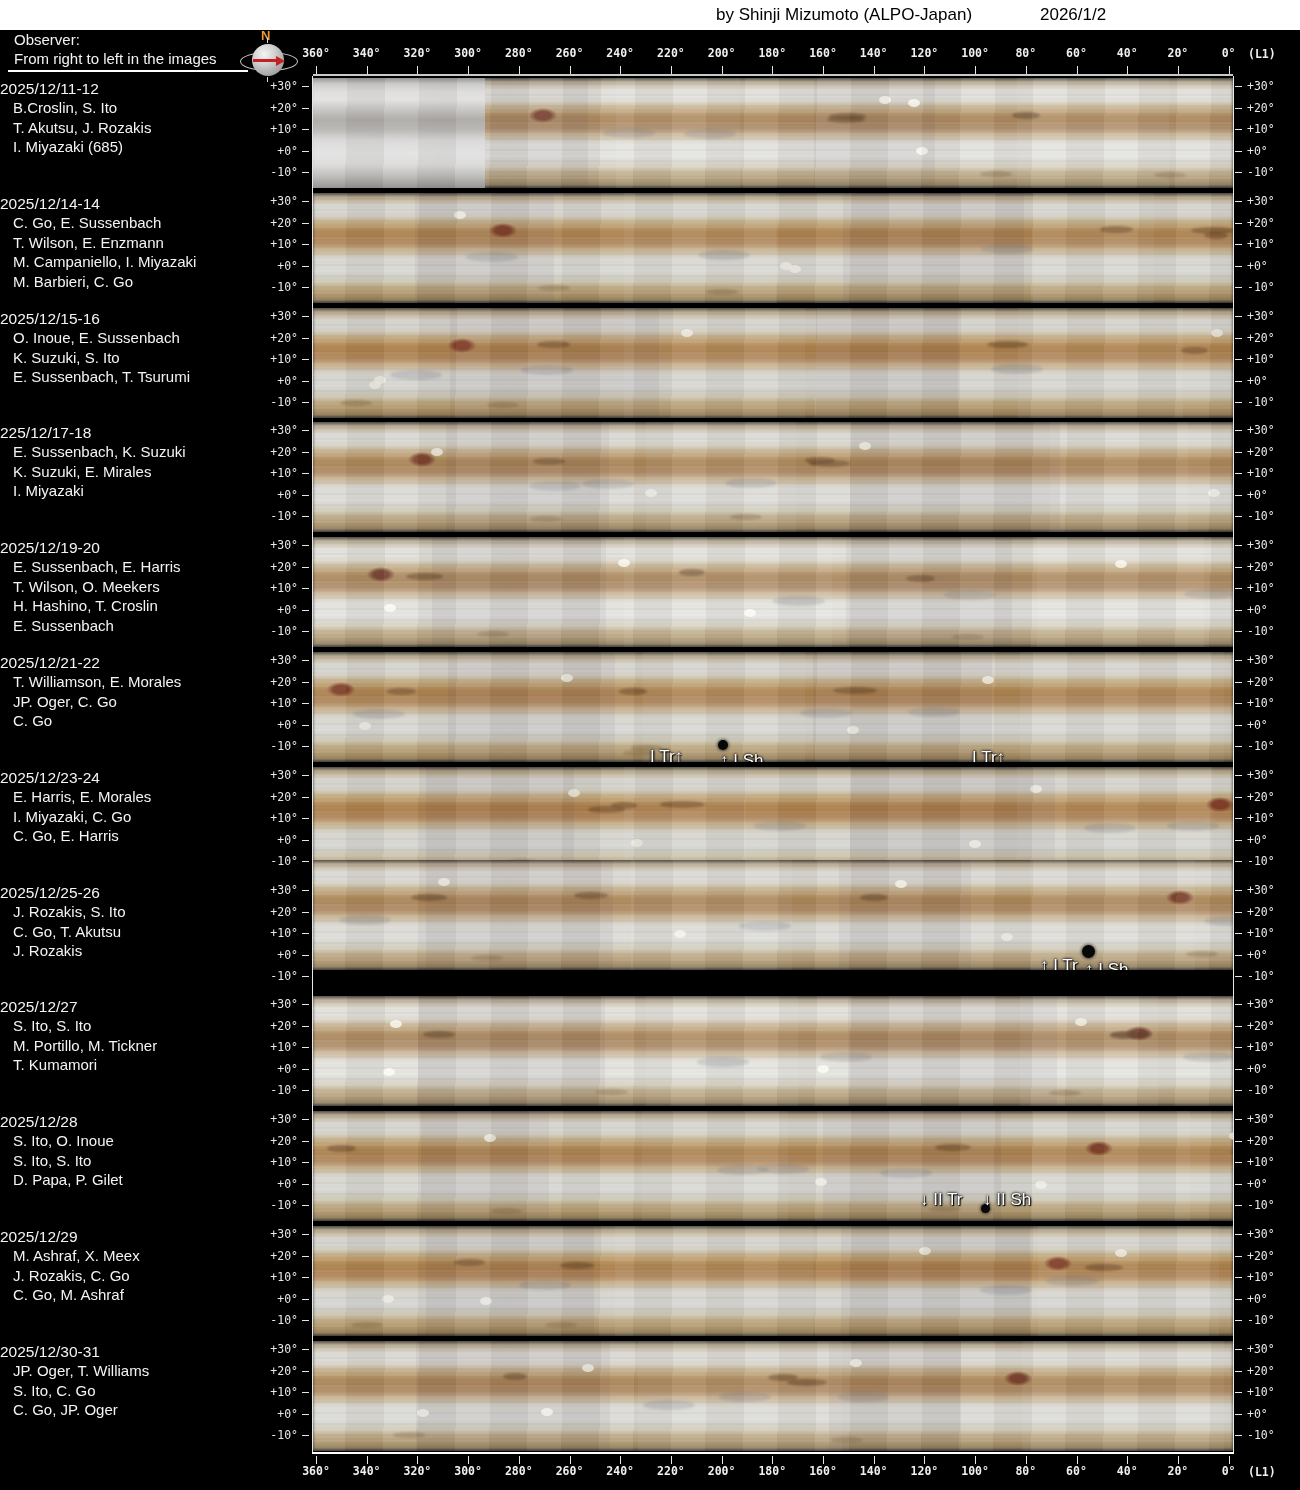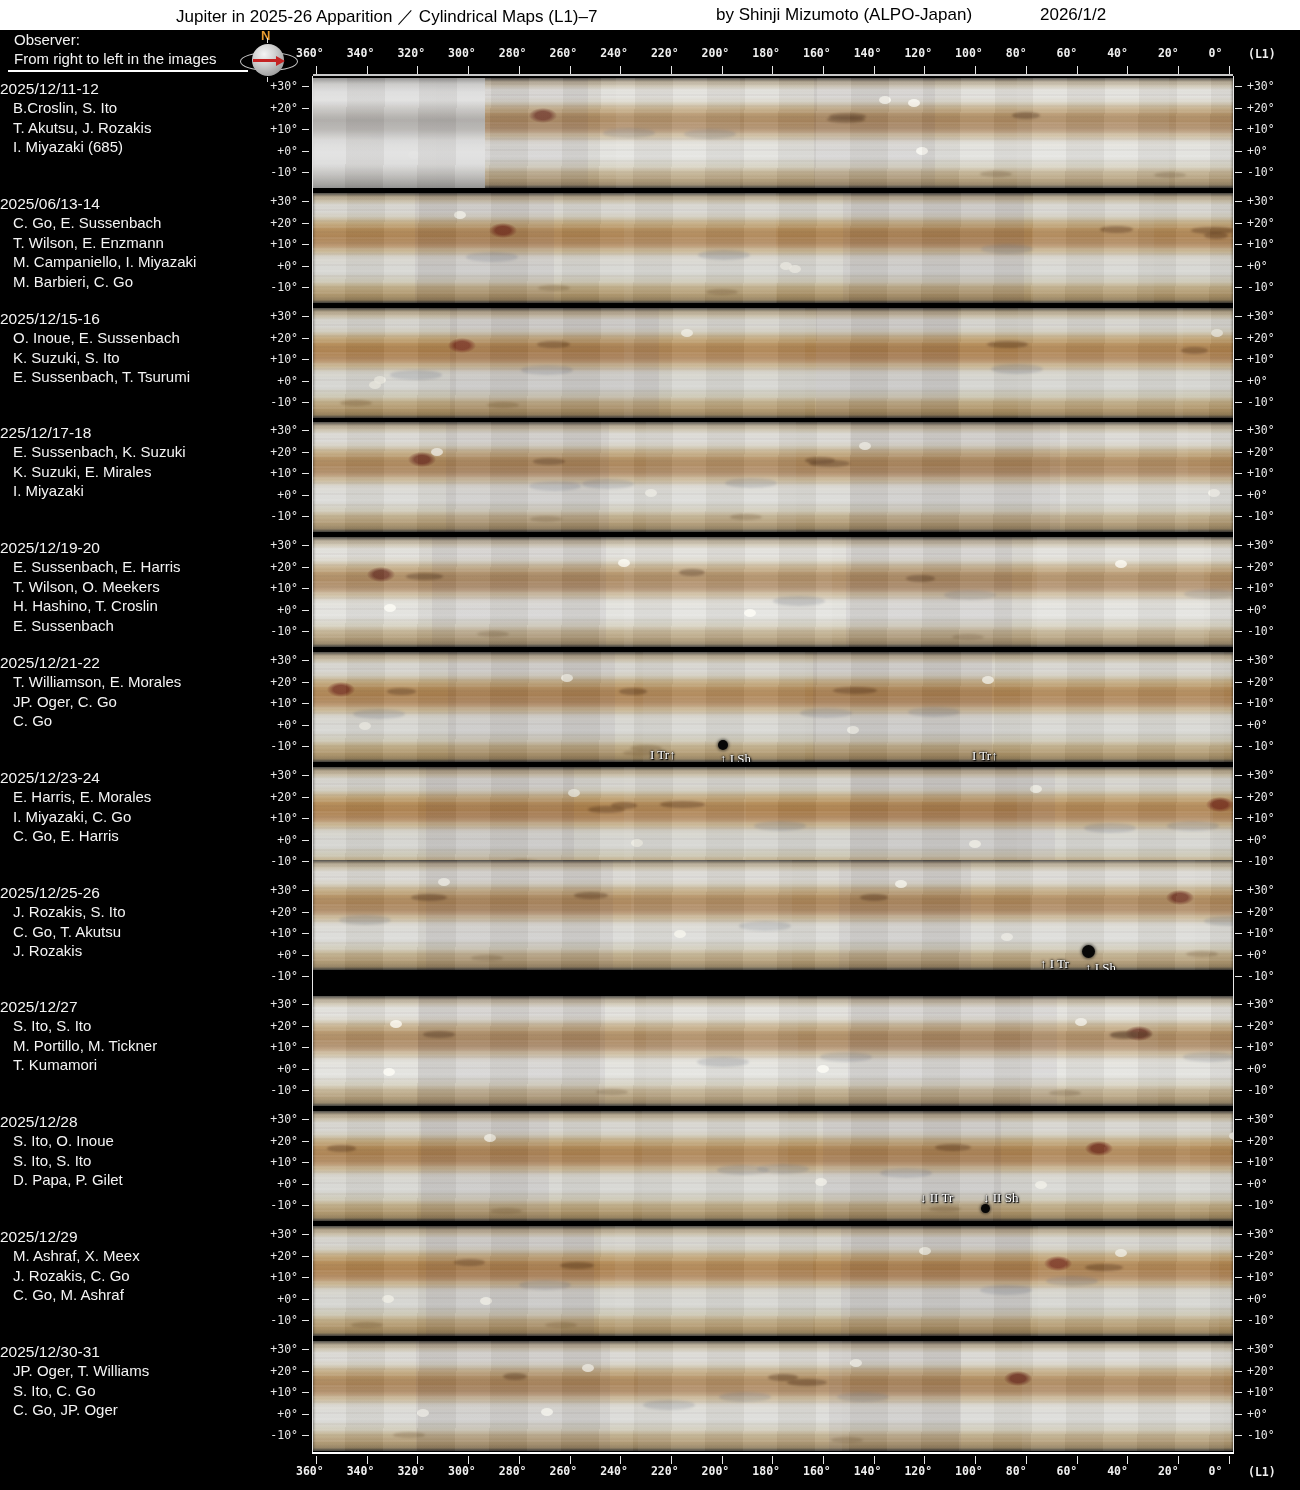--- a/index.html
+++ b/index.html
@@ -18,21 +18,21 @@
   .globe-ring{position:absolute;left:240px;top:52px;width:56px;height:17px;border:1px solid #c8c8c8;border-radius:50%;}
   .globe-sphere{position:absolute;left:252px;top:44px;width:32px;height:32px;border-radius:50%;
     background:radial-gradient(circle at 38% 32%, #f4f4f4 0%, #d2d2d2 35%, #a8a8a8 70%, #7c7c7c 100%);}
   .globe-pole{position:absolute;left:267px;width:1px;height:5px;background:#ddd;}
   #pole-n{top:38px;} #pole-s{top:77px;}
   .north-label{position:absolute;left:261px;top:28px;font-size:13px;font-weight:bold;color:#e89b30;}
   .globe-arrow-shaft{position:absolute;left:253px;top:59px;width:24px;height:3px;background:#c42222;}
   .globe-arrow-head{position:absolute;left:276px;top:56px;width:0;height:0;
     border-left:9px solid #c42222;border-top:5px solid transparent;border-bottom:5px solid transparent;}
   
-  .lon-label{position:absolute;width:40px;font-family:"DejaVu Sans Mono",monospace;
+  .lon-label{position:absolute;width:40px;text-align:center;font-family:"DejaVu Sans Mono",monospace;
     font-size:11.5px;font-weight:bold;color:#f0f0f0;white-space:nowrap;}
   .lon-tick{position:absolute;width:1px;height:8px;background:#e6e6e6;}
   .sys-label{position:absolute;font-family:"DejaVu Sans Mono",monospace;font-size:11.5px;font-weight:bold;color:#f0f0f0;white-space:nowrap;}
   .lat-label{position:absolute;width:46px;font-family:"DejaVu Sans Mono",monospace;font-size:11.5px;
     color:#e9e9e9;height:14px;line-height:14px;white-space:nowrap;}
   .lat-label.left{text-align:right;}
   .lat-tick{position:absolute;width:7px;height:1px;background:#e6e6e6;}
   .top-ruler{position:absolute;left:313px;top:74px;width:920px;height:2px;background:#c9c9c9;}
   .frame-v{position:absolute;top:76px;width:1px;height:1378px;background:#e8e8e8;}
   #frame-left{left:312px;} #frame-right{left:1233px;}
@@ -52,29 +52,28 @@
     background:repeating-linear-gradient(180deg, rgba(255,255,255,.07) 0 2px, rgba(0,0,0,0) 2px 5px,
       rgba(92,70,48,.06) 5px 7px, rgba(0,0,0,0) 7px 11px);}
   .map::after{content:"";position:absolute;left:0;top:0;right:0;bottom:0;
     background:repeating-linear-gradient(91deg, rgba(255,255,255,.05) 0 34px, rgba(58,48,40,.05) 34px 72px);}
   .feat{position:absolute;border-radius:50%;}
   .seam{position:absolute;top:0;height:110px;}
   .gray-overlay{position:absolute;left:0;top:0;height:110px;opacity:.92;
     background:linear-gradient(to bottom,#8d8d8d 0px,#c0c0c0 6px,#d2d2d2 14px,#d6d6d6 22px,
       #bcbcbc 32px,#a4a4a4 42px,#b0b0b0 52px,#cecece 62px,#d6d6d6 74px,#d2d2d2 86px,
       #bcbcbc 95px,#a0a0a0 104px,#8d8d8d 110px);}
-  .map-anno{position:absolute;font-family:Liberation Serif, serif;font-size:13px;color:#ffffff;
+  .map-anno{position:absolute;font-family:Liberation Sans, sans-serif;font-size:17px;color:#ffffff;
     white-space:nowrap;text-shadow:0 0 2px #000,0 0 3px #000,1px 1px 1px #000;z-index:5;}
   .shadow-dot{position:absolute;border-radius:50%;background:#070707;box-shadow:0 0 3px 1px rgba(0,0,0,.55);z-index:4;}
 </style>
 </head>
 <body>
 
 <div class="titlebar">
-  <span id="t-main">Jupiter in 2025-26 Apparition ／ Cylindrical Maps (L1)–7</span>
   <span id="t-by">by Shinji Mizumoto (ALPO-Japan)</span>
   <span id="t-date">2026/1/2</span>
 </div>
 
 <div class="obs-head" id="obs-label">Observer:</div>
 <div class="obs-head" id="obs-note">From right to left in the images</div>
 <div id="obs-underline"></div>
 
 <div>
   <div class="north-label">N</div>
@@ -210,21 +209,21 @@
       <div class="feat" style="left: 603px; top: 69px; width: 12px; height: 8px; background: rgba(243, 241, 233, 0.75); filter: blur(0.5px);"></div>
       <div class="feat" style="left: 95px; top: 73px; width: 12px; height: 8px; background: rgba(243, 241, 233, 0.75); filter: blur(0.5px);"></div>
       <div class="feat" style="left: 371px; top: 51px; width: 52px; height: 10px; background: rgba(104, 114, 130, 0.22); filter: blur(1px);"></div>
       <div class="feat" style="left: 290px; top: 50px; width: 52px; height: 10px; background: rgba(104, 114, 130, 0.22); filter: blur(1px);"></div>
       <div class="feat" style="left: 56px; top: 53px; width: 52px; height: 10px; background: rgba(104, 114, 130, 0.22); filter: blur(1px);"></div>
       <div class="feat" style="left: 841px; top: 94px; width: 32px; height: 6px; background: rgba(120, 95, 60, 0.35); filter: blur(1px);"></div>
       <div class="feat" style="left: 667px; top: 93px; width: 32px; height: 6px; background: rgba(120, 95, 60, 0.35); filter: blur(1px);"></div>
       <div class="gray-overlay" style="width: 172px;"></div>
     </div>
     <div class="obs-block" style="top: 194px;">
-      <div class="obs-date">2025/06/13-14</div>
+      <div class="obs-date">2025/12/14-14</div>
       <div class="obs-name">C. Go, E. Sussenbach</div>
       <div class="obs-name">T. Wilson, E. Enzmann</div>
       <div class="obs-name">M. Campaniello, I. Miyazaki</div>
       <div class="obs-name">M. Barbieri, C. Go</div>
     </div>
     <div class="lat-label left" style="left: 252px; top: 194px;">+30°</div>
     <div class="lat-tick" style="left: 302px; top: 201px;"></div>
     <div class="lat-tick" style="left: 1235px; top: 201px;"></div>
     <div class="lat-label" style="left: 1247px; top: 194px;">+30°</div>
     <div class="lat-label left" style="left: 252px; top: 215.5px;">+20°</div>

